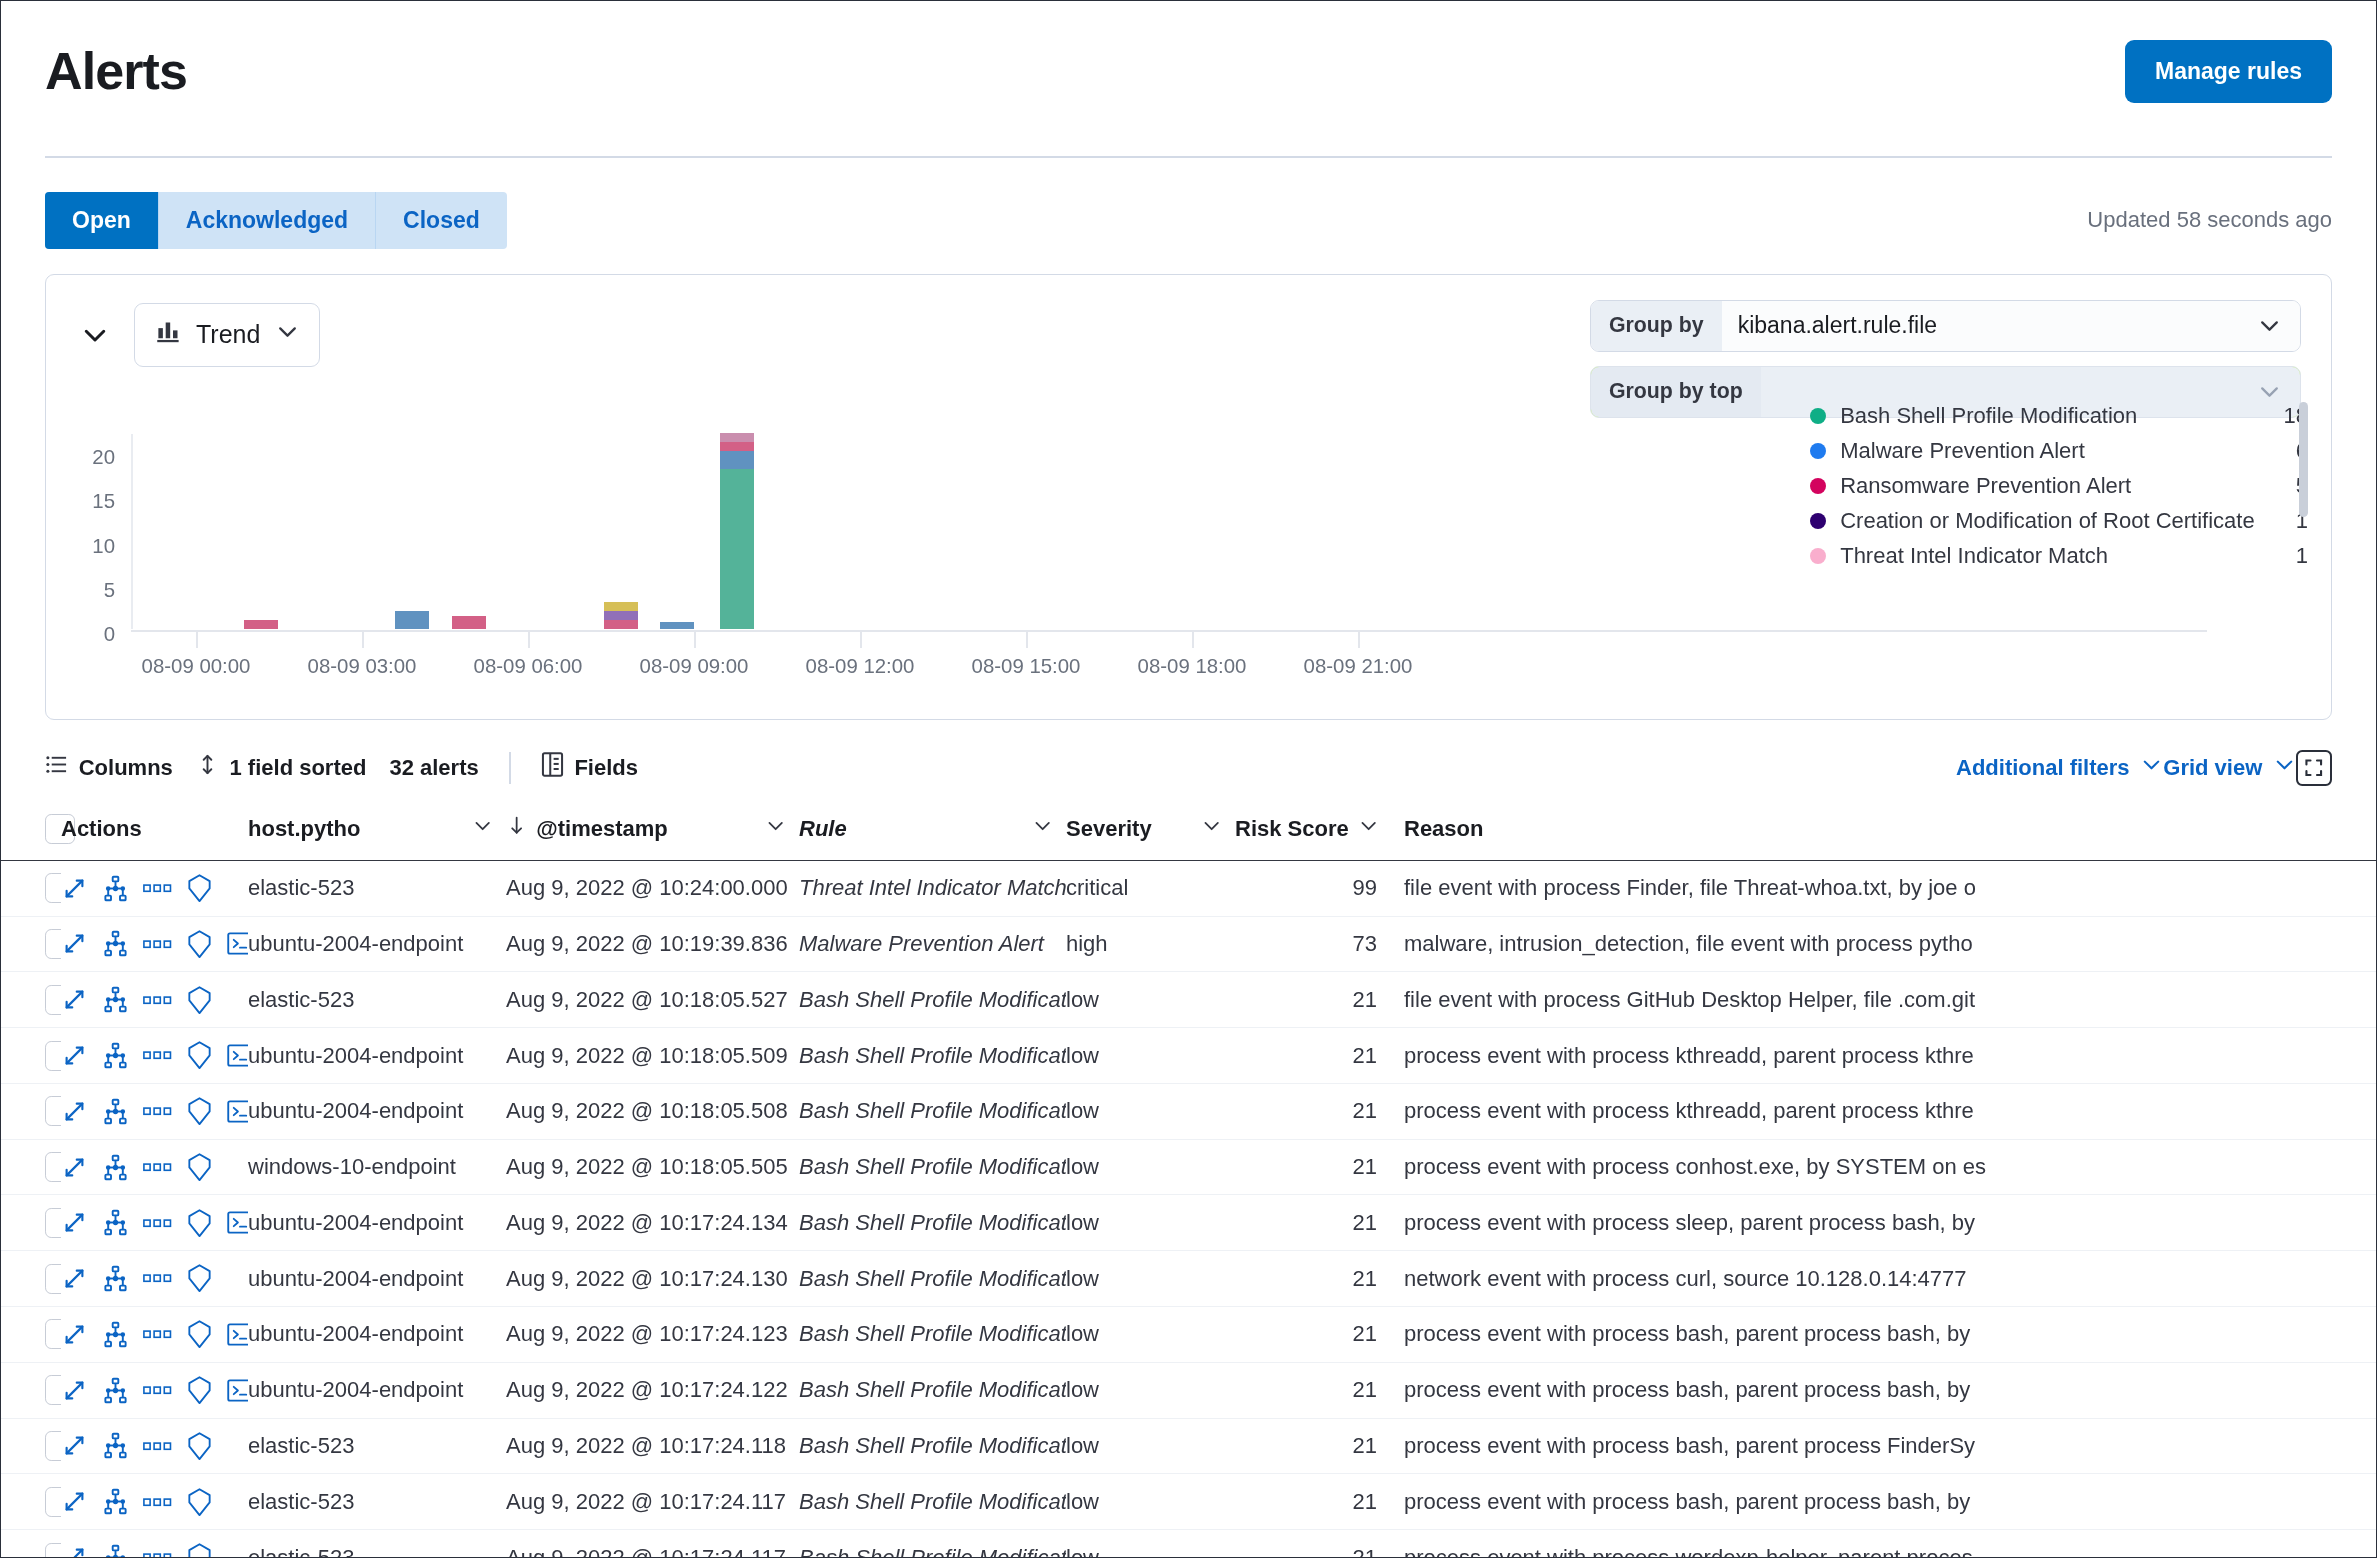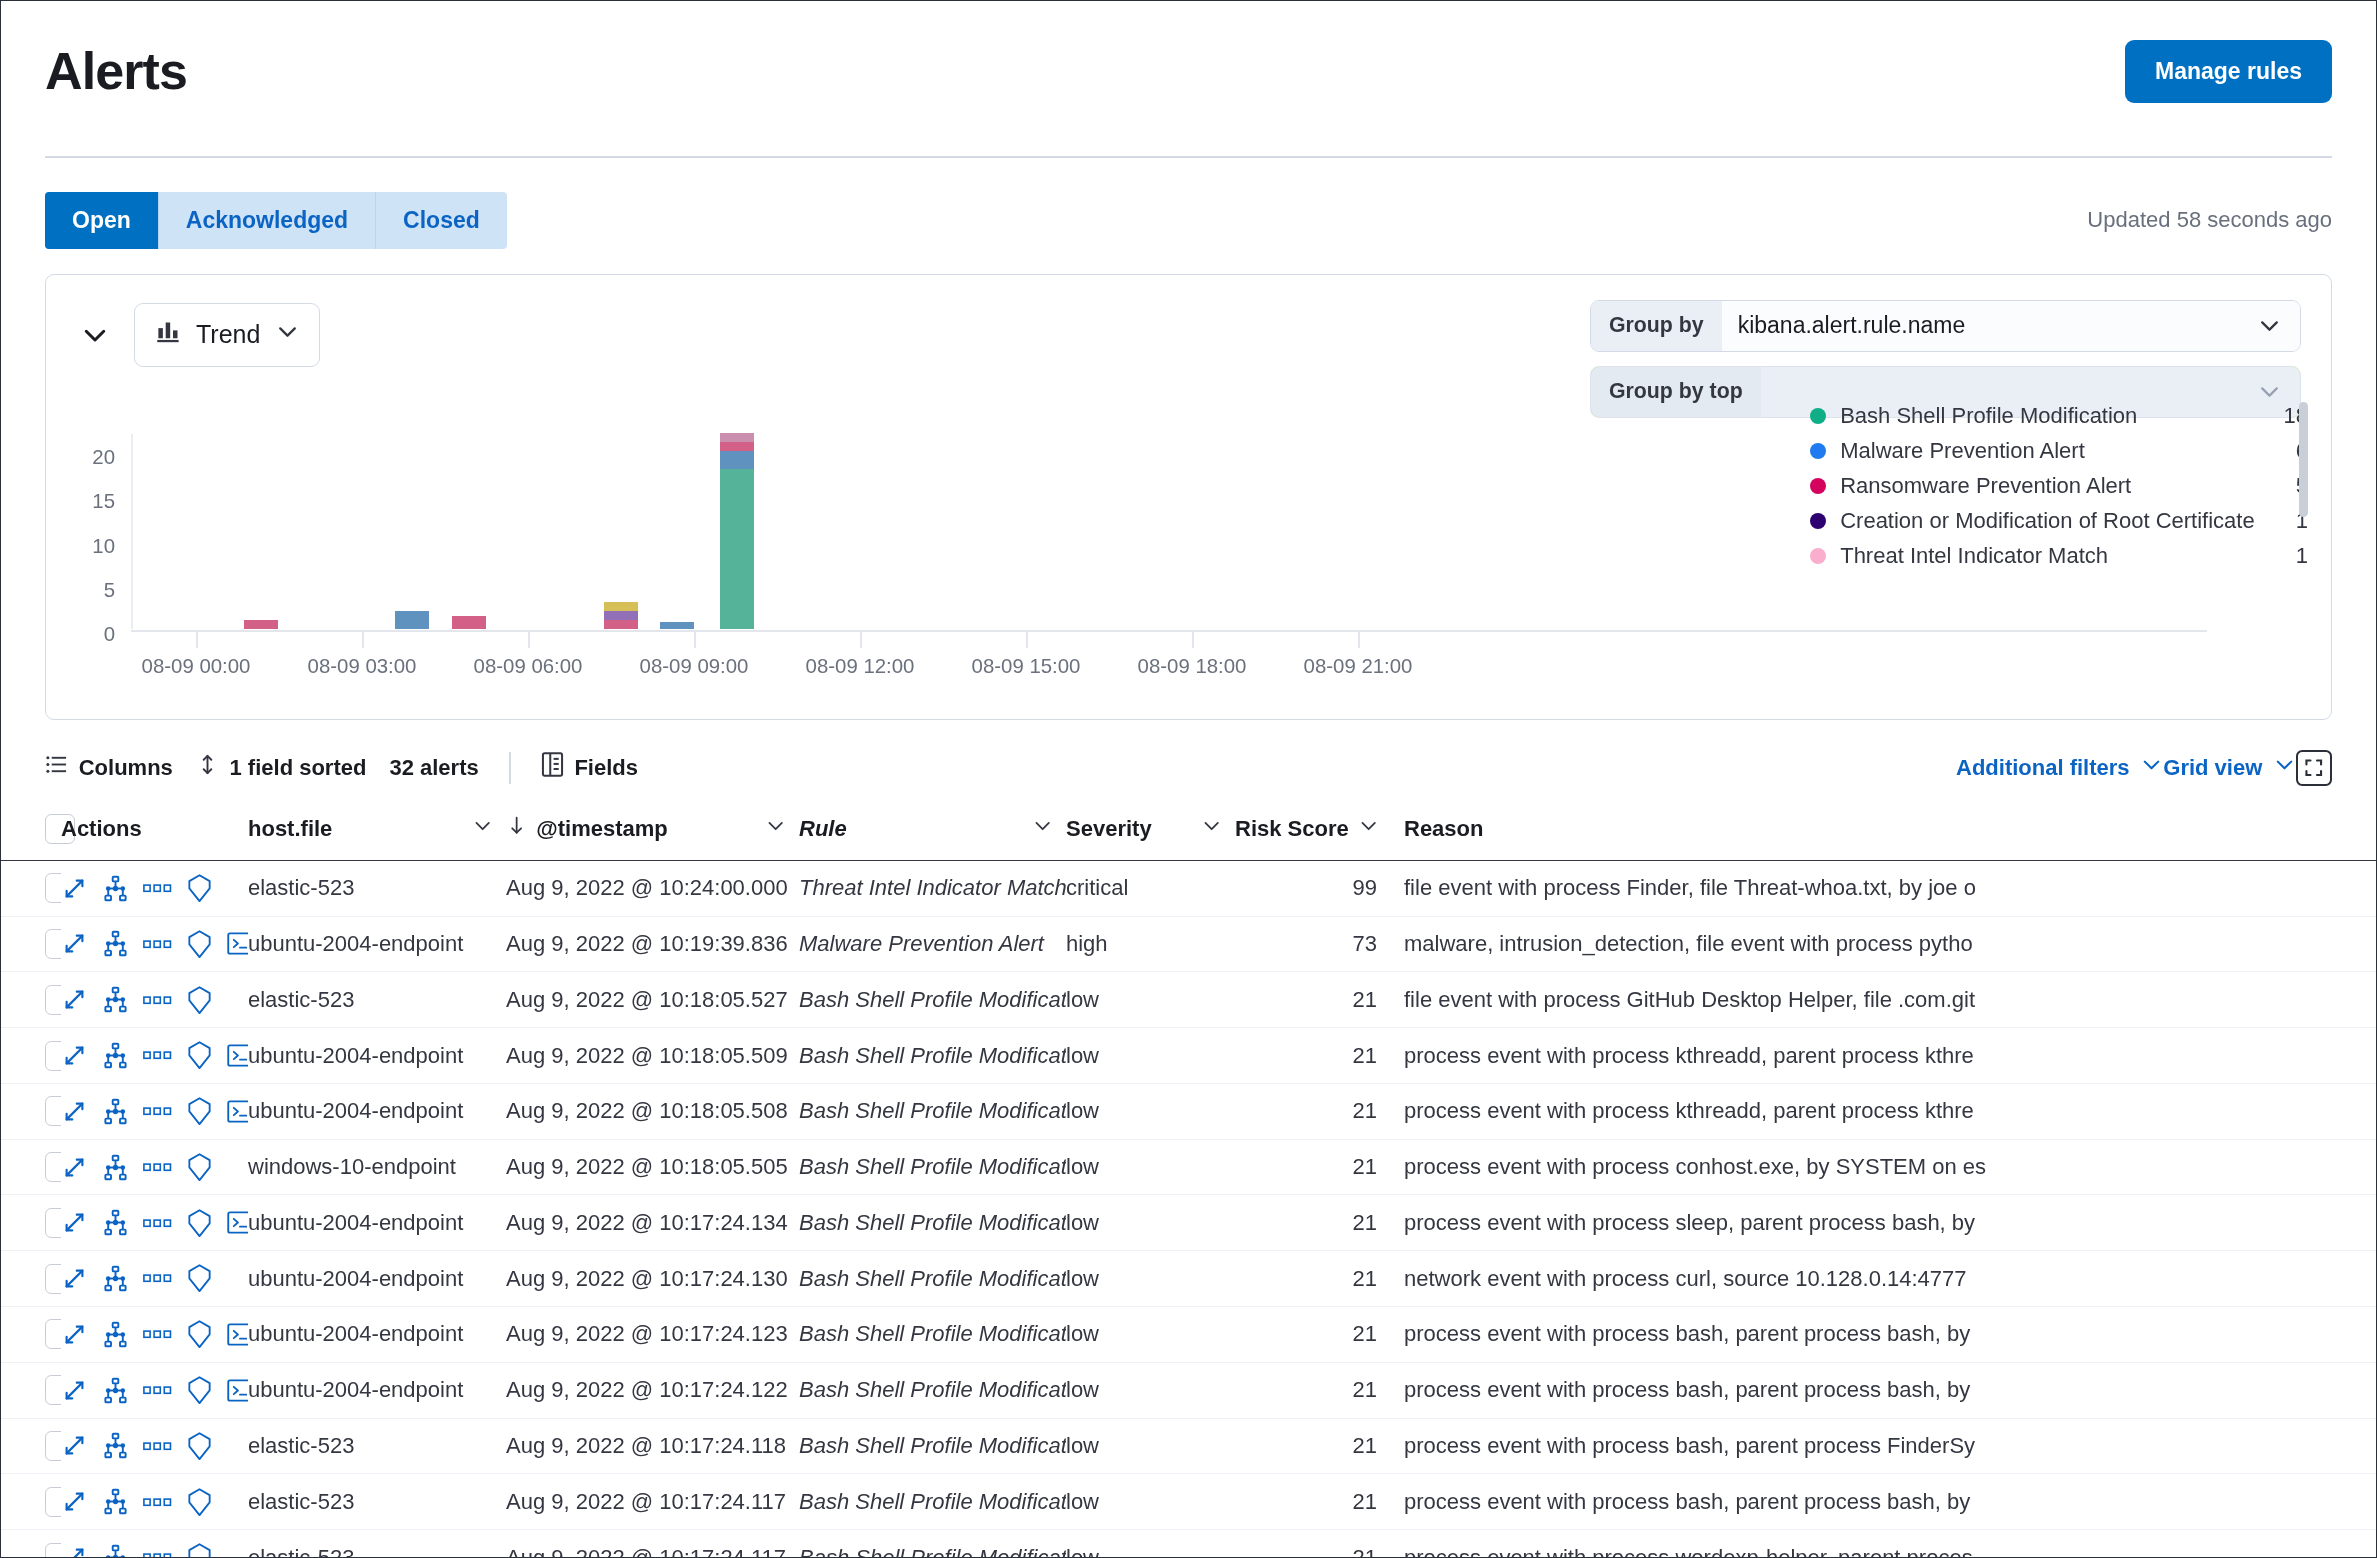--- a/index.html
+++ b/index.html
@@ -269,21 +269,21 @@
           <svg width="25" height="25" viewBox="0 0 24 24" fill="none" stroke="#343741" stroke-width="2.2" stroke-linecap="round" stroke-linejoin="round">
               <polyline points="5 9 12 16 19 9"></polyline>
             </svg>
         </span>
       </div>
     </div>
 
     <div class="groupby-wrap">
       <div class="groupby-row">
         <div class="groupby-label">Group by</div>
-        <div class="groupby-value">kibana.alert.rule.name</div>
+        <div class="groupby-value">kibana.alert.rule.file</div>
         <div class="groupby-caret">
           <svg width="25" height="25" viewBox="0 0 24 24" fill="none" stroke="#343741" stroke-width="2.2" stroke-linecap="round" stroke-linejoin="round">
               <polyline points="5 9 12 16 19 9"></polyline>
             </svg>
         </div>
       </div>
       <div class="groupby-row muted">
         <div class="groupby-label">Group by top</div>
         <div class="groupby-value"></div>
         <div class="groupby-caret">
@@ -456,21 +456,21 @@
           <th class="col-check">
             <span class="chk"></span>
           </th>
           <th class="col-actions">
             <div class="th-inner">
                 <span>Actions</span>
               </div>
           </th>
           <th class="col-host">
             <div class="th-inner">
-              <span>host.file</span>
+              <span>host.pytho</span>
               <span class="th-caret">
                 <svg width="21.3" height="21.3" viewBox="0 0 24 24" fill="none" stroke="#343741" stroke-width="2" stroke-linecap="round" stroke-linejoin="round">
                     <polyline points="5 9 12 16 19 9"></polyline>
                   </svg>
               </span>
             </div>
           </th>
           <th class="col-time">
             <div class="th-inner">
               <span>

